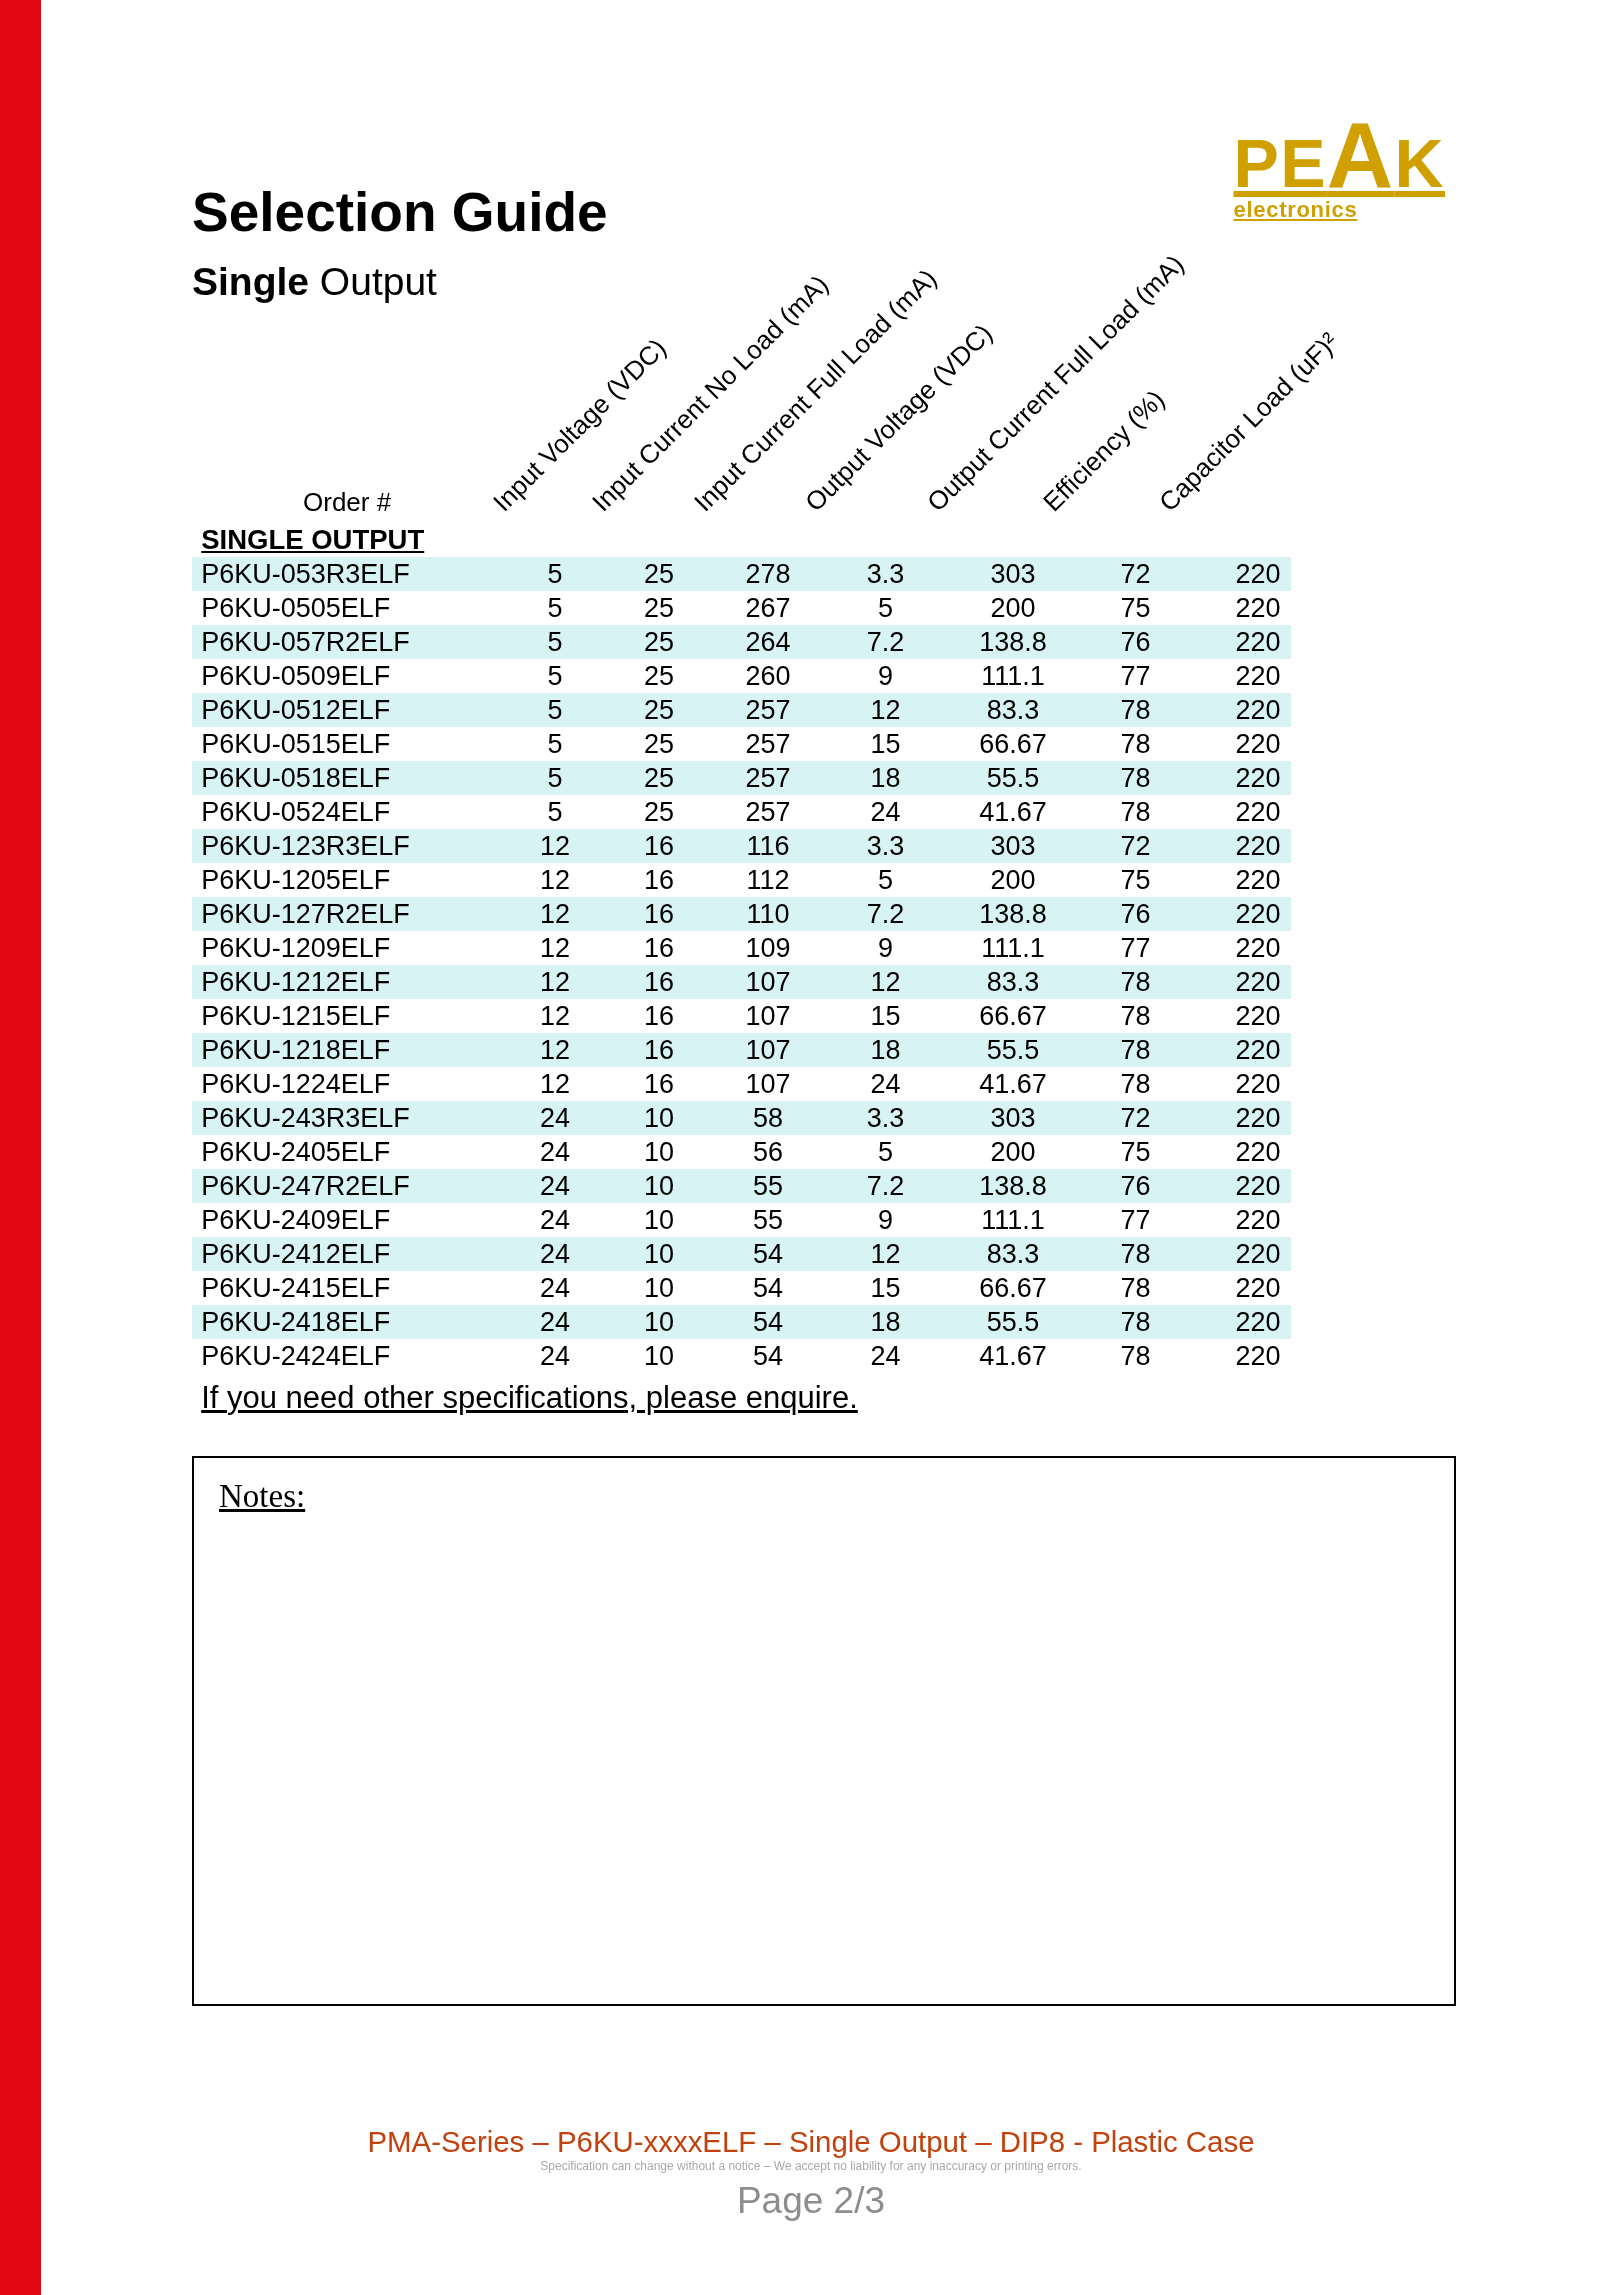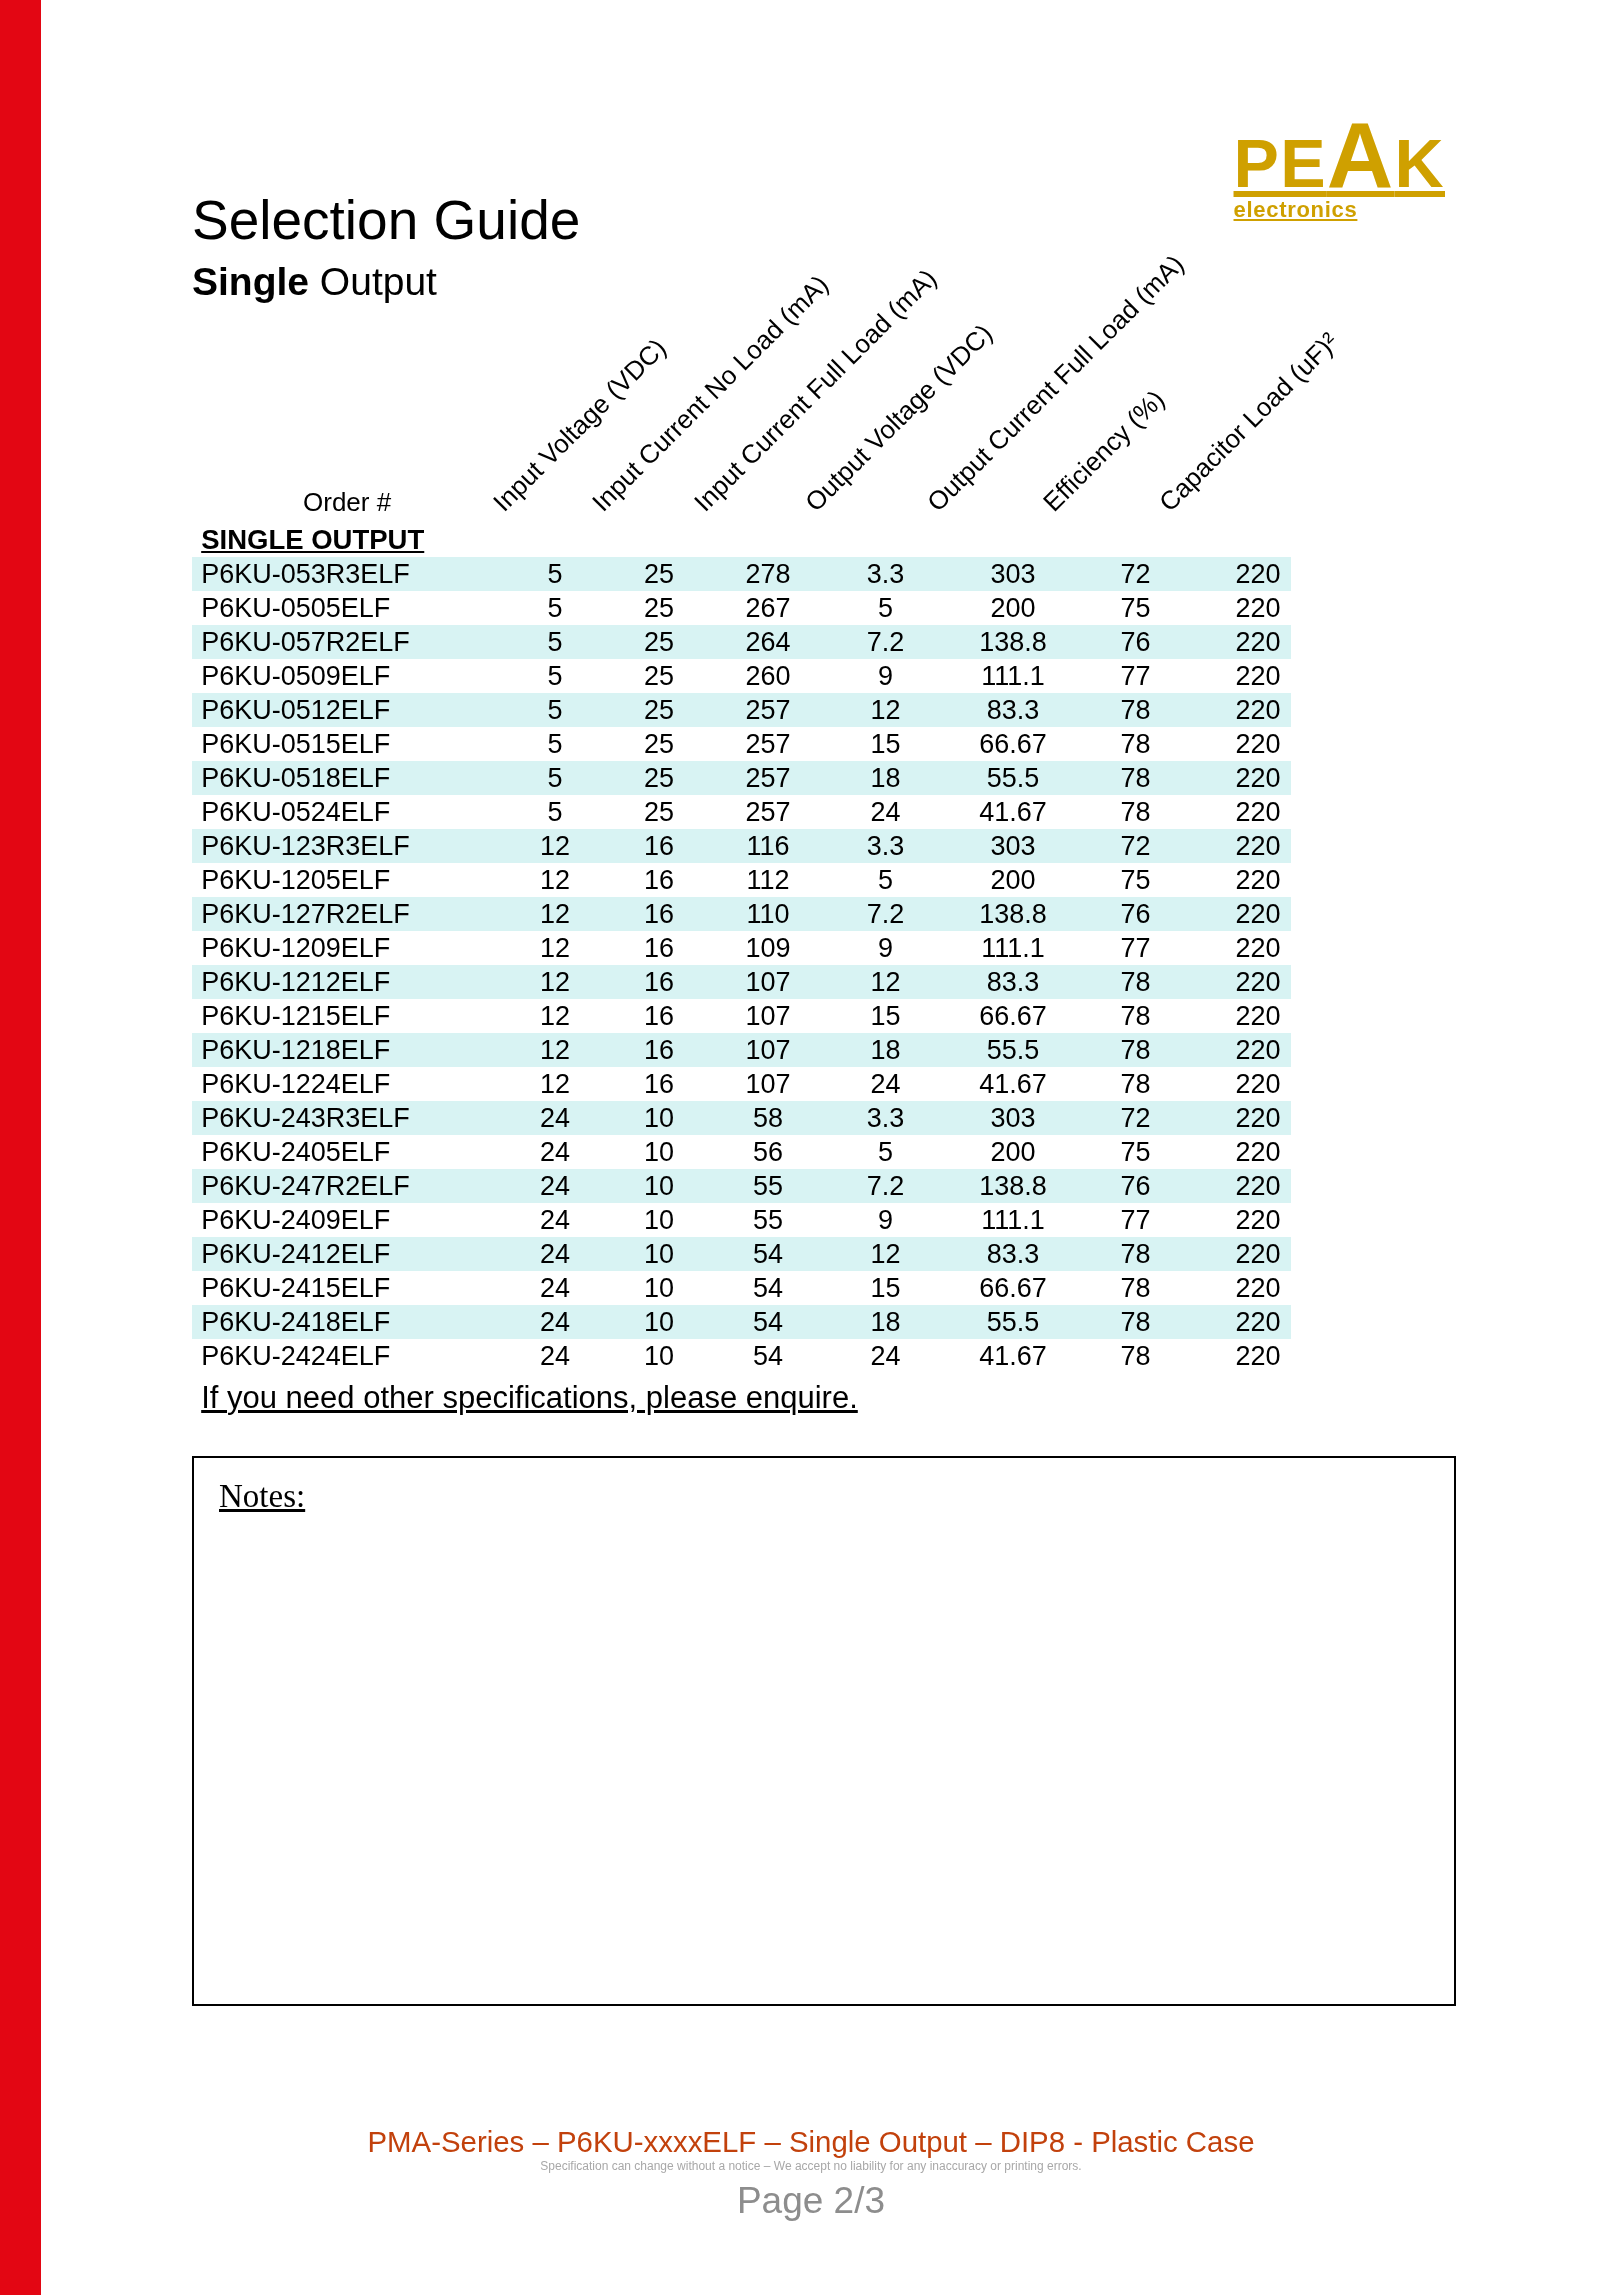--- a/index.html
+++ b/index.html
@@ -9,21 +9,21 @@
   }
   .accent-bar {
     position:absolute; left:0; top:0; width:41px; height:2295px; background:#e30613;
   }
   
   .logo { position:absolute; right:177px; top:116px; color:#cfa000;text-decoration:underline; }
   .logo-word { font-weight:bold; font-size:68px; line-height:0.85; letter-spacing:1.3px; }
   .logo-word .big-a { font-size:92px; }
   .logo-sub { font-weight:bold; font-size:22px; margin-top:3px; letter-spacing:0.7px; }
   
-  .title { position:absolute; left:192px; top:188px; font-size:55px; font-weight:normal; }
+  .title { position:absolute; left:192px; top:180px; font-size:55px; font-weight:bold; }
   .subtitle { position:absolute; left:192px; top:260px; font-size:39px; }
   .subtitle .b { font-weight:bold; }
   
   .table { position:absolute; left:192px; top:330px; width:1099px; }
   .thead { position:relative; height:193px; }
   .order-label { position:absolute; left:111px; bottom:5.2px; font-size:26px; }
   .rot {
     position:absolute; bottom:5.2px; white-space:nowrap; font-size:26px;
     transform:rotate(-45deg); transform-origin:0 100%;
   }

